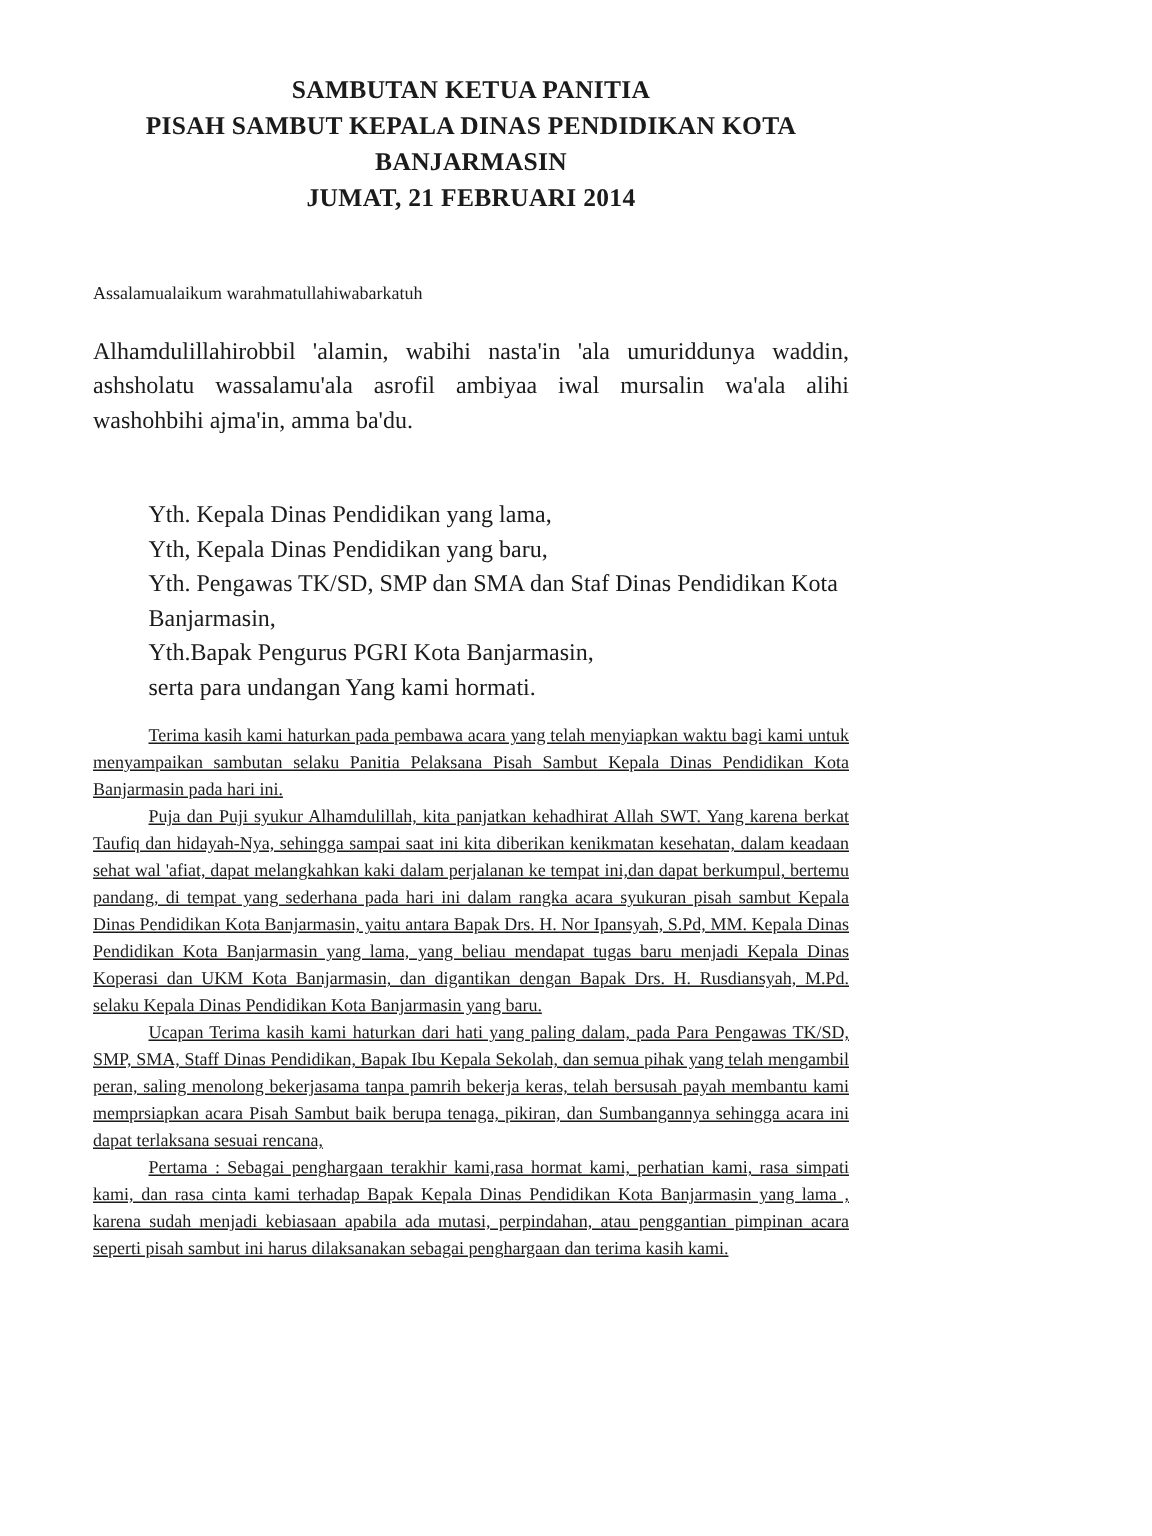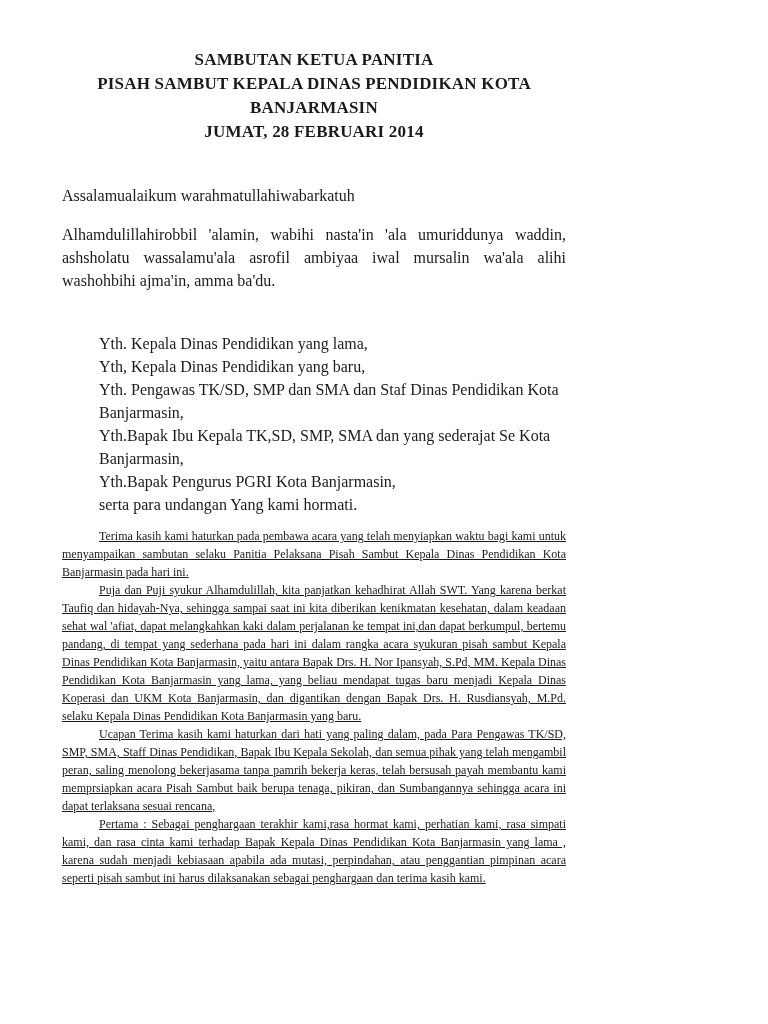--- a/index.html
+++ b/index.html
@@ -23,21 +23,21 @@
   }
   .title-block {
     text-align: center;
     font-weight: bold;
     font-size: 17px;
     line-height: 24px;
     letter-spacing: 0.2px;
   }
   .greeting-block {
     margin-top: 40px;
-    font-size: 16px;
+    font-size: 12px;
     line-height: 23px;
   }
   .prayer-paragraph {
     margin: 16px 0 0 0;
     font-size: 16px;
     line-height: 23px;
     text-align: justify;
   }
   .salutation-block {
     margin-top: 40px;
@@ -58,34 +58,33 @@
   }
 </style>
 </head>
 <body>
 
 <div class="page">
 
   <header class="title-block">
     <div>SAMBUTAN KETUA PANITIA</div>
     <div>PISAH SAMBUT KEPALA DINAS PENDIDIKAN KOTA BANJARMASIN</div>
-    <div>JUMAT, 28 FEBRUARI 2014</div>
+    <div>JUMAT, 21 FEBRUARI 2014</div>
   </header>
 
   <section class="greeting-block">
     <div>Assalamualaikum warahmatullahiwabarkatuh</div>
   </section>
 
   <p class="prayer-paragraph">Alhamdulillahirobbil 'alamin, wabihi nasta'in 'ala umuriddunya waddin, ashsholatu wassalamu'ala asrofil ambiyaa iwal mursalin  wa'ala alihi washohbihi ajma'in, amma ba'du.</p>
 
   <section class="salutation-block">
     <div>Yth. Kepala Dinas Pendidikan yang lama,</div>
     <div>Yth, Kepala Dinas Pendidikan yang baru,</div>
     <div>Yth. Pengawas TK/SD, SMP dan SMA  dan Staf Dinas Pendidikan Kota Banjarmasin,</div>
-    <div>Yth.Bapak Ibu Kepala TK,SD, SMP, SMA dan yang sederajat Se Kota Banjarmasin,</div>
     <div>Yth.Bapak Pengurus PGRI Kota Banjarmasin,</div>
     <div>serta para undangan Yang kami hormati.</div>
   </section>
 
   <section class="body-block">
     <p>Terima kasih kami haturkan pada pembawa acara yang telah menyiapkan waktu bagi kami untuk menyampaikan sambutan selaku Panitia Pelaksana Pisah Sambut Kepala Dinas Pendidikan Kota Banjarmasin pada hari ini.</p>
     <p>Puja dan Puji syukur Alhamdulillah, kita panjatkan kehadhirat Allah SWT. Yang karena berkat Taufiq dan hidayah-Nya, sehingga  sampai saat ini kita diberikan kenikmatan kesehatan,  dalam keadaan sehat wal 'afiat, dapat melangkahkan kaki dalam perjalanan ke tempat ini,dan dapat berkumpul, bertemu pandang, di tempat yang sederhana pada hari ini dalam rangka acara syukuran pisah sambut Kepala Dinas Pendidikan Kota Banjarmasin, yaitu antara Bapak  Drs. H. Nor Ipansyah, S.Pd, MM. Kepala Dinas Pendidikan Kota Banjarmasin yang lama, yang beliau mendapat tugas baru menjadi Kepala Dinas Koperasi dan UKM Kota Banjarmasin, dan digantikan dengan Bapak Drs. H. Rusdiansyah, M.Pd. selaku Kepala Dinas Pendidikan Kota Banjarmasin yang baru.</p>
     <p>Ucapan Terima kasih kami haturkan dari hati yang paling dalam, pada Para  Pengawas TK/SD, SMP, SMA, Staff Dinas Pendidikan, Bapak Ibu Kepala Sekolah, dan semua pihak yang telah mengambil peran, saling menolong bekerjasama tanpa pamrih bekerja keras, telah bersusah payah membantu kami memprsiapkan acara Pisah Sambut baik berupa tenaga, pikiran, dan Sumbangannya sehingga acara ini dapat terlaksana sesuai rencana,</p>
     <p>Pertama : Sebagai penghargaan terakhir kami,rasa hormat kami, perhatian kami, rasa simpati kami, dan rasa cinta kami terhadap Bapak Kepala Dinas Pendidikan Kota Banjarmasin yang lama , karena sudah menjadi kebiasaan apabila ada mutasi, perpindahan, atau penggantian pimpinan acara seperti pisah sambut ini harus dilaksanakan sebagai penghargaan dan terima kasih kami.</p>
   </section>

